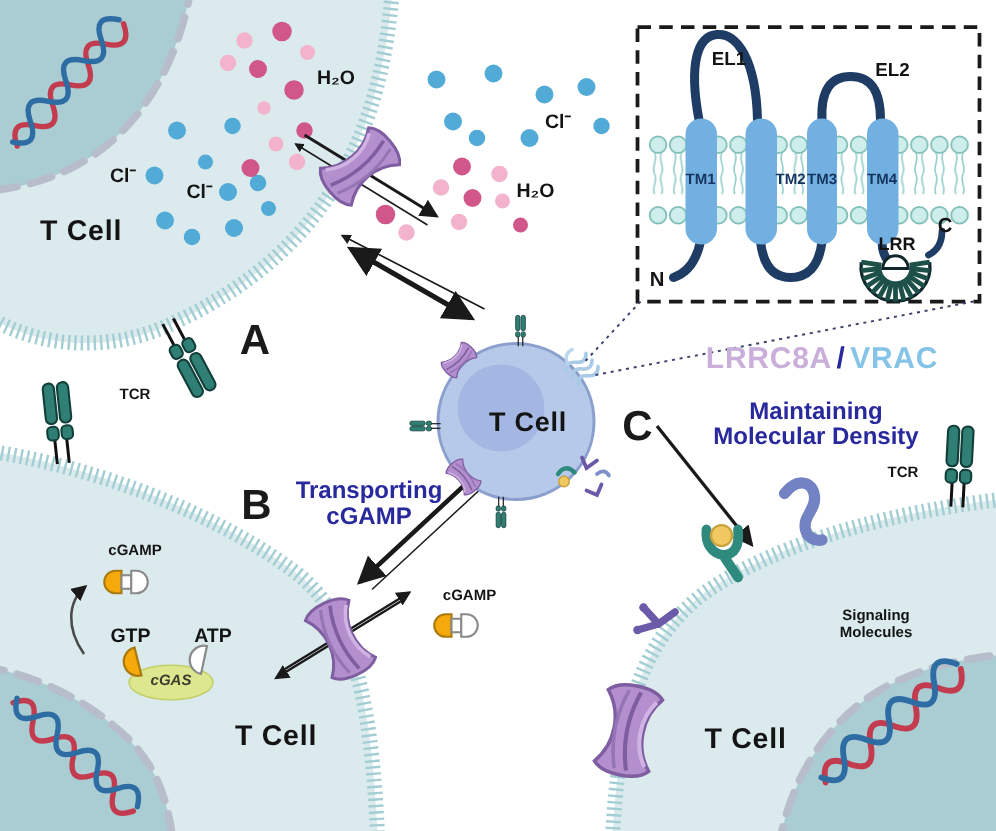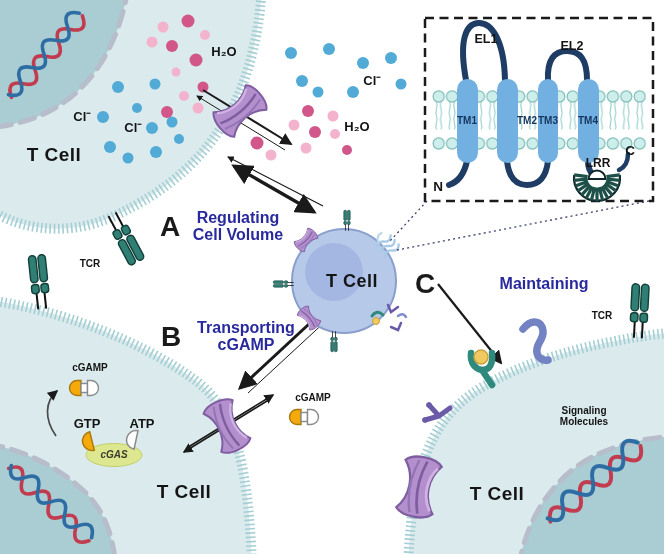--- a/index.html
+++ b/index.html
@@ -224,55 +224,55 @@
 
 <div class="lbl cellname" style="left:54px;top:155px;">T Cell</div>
 <div class="lbl small" style="left:82px;top:117px;">Cl⁻</div>
 <div class="lbl small" style="left:133px;top:128px;">Cl⁻</div>
 <div class="lbl small" style="left:224px;top:52px;">H₂O</div>
 <div class="lbl small" style="left:372px;top:81px;">Cl⁻</div>
 <div class="lbl small" style="left:357px;top:127px;">H₂O</div>
 <div class="lbl med" style="left:90px;top:264px;">TCR</div>
 
 <div class="lbl letter" style="left:170px;top:227px;">A</div>
-<div class="lbl panel-text navy" style="left:238px;top:227px;">
-  <div>Regulating</div>
-  <div>Cell Volume</div>
-</div>
 
 <div class="lbl cellname center" style="left:352px;top:282px;">T Cell</div>
 
+<div class="lbl complex" style="left:548px;top:240px;">
+  <span class="prot">LRRC8A</span><span class="slash">/</span><span class="chan">VRAC</span>
+</div>
 
 <div class="lbl letter" style="left:171px;top:337px;">B</div>
 <div class="lbl panel-text navy" style="left:246px;top:337px;">
   <div>Transporting</div>
   <div>cGAMP</div>
 </div>
 
 <div class="lbl letter" style="left:425px;top:284px;">C</div>
 <div class="lbl panel-text navy" style="left:520px;top:284px;margin-left:24px;">
   <div>Maintaining</div>
+  <div>Molecular Density</div>
 </div>
 
 <div class="lbl med" style="left:90px;top:368px;">cGAMP</div>
 <div class="lbl small" style="left:87px;top:424px;">GTP</div>
 <div class="lbl small" style="left:142px;top:424px;">ATP</div>
 <div class="lbl med" style="left:114px;top:455px;color:#3c3c2e;font-style:italic;">cGAS</div>
 <div class="lbl cellname" style="left:184px;top:492px;">T Cell</div>
 <div class="lbl med" style="left:313px;top:398px;">cGAMP</div>
 
 <div class="lbl med" style="left:602px;top:316px;">TCR</div>
 <div class="lbl med" style="left:546px;top:417px;margin-left:38px;">
   <div>Signaling</div>
   <div>Molecules</div>
 </div>
 <div class="lbl cellname" style="left:497px;top:494px;">T Cell</div>
 
 <div class="lbl inset-lbl" style="left:486px;top:40px;">EL1</div>
-<div class="lbl inset-lbl" style="left:572px;top:47px;">EL2</div>
+<div class="lbl inset-lbl" style="left:595px;top:47px;">EL2</div>
 <div class="lbl tm-lbl" style="left:467px;top:121px;">TM1</div>
 <div class="lbl tm-lbl" style="left:507px;top:121px;padding-left:40px;">TM2</div>
 <div class="lbl tm-lbl" style="left:548px;top:121px;">TM3</div>
 <div class="lbl tm-lbl" style="left:588px;top:121px;">TM4</div>
 <div class="lbl inset-lbl" style="left:438px;top:187px;font-size:13.5px;">N</div>
 <div class="lbl inset-lbl" style="left:630px;top:151px;font-size:13.5px;">C</div>
 <div class="lbl inset-lbl" style="left:598px;top:163px;font-size:12px;">LRR</div>
 </div>
 
 </body></html>

